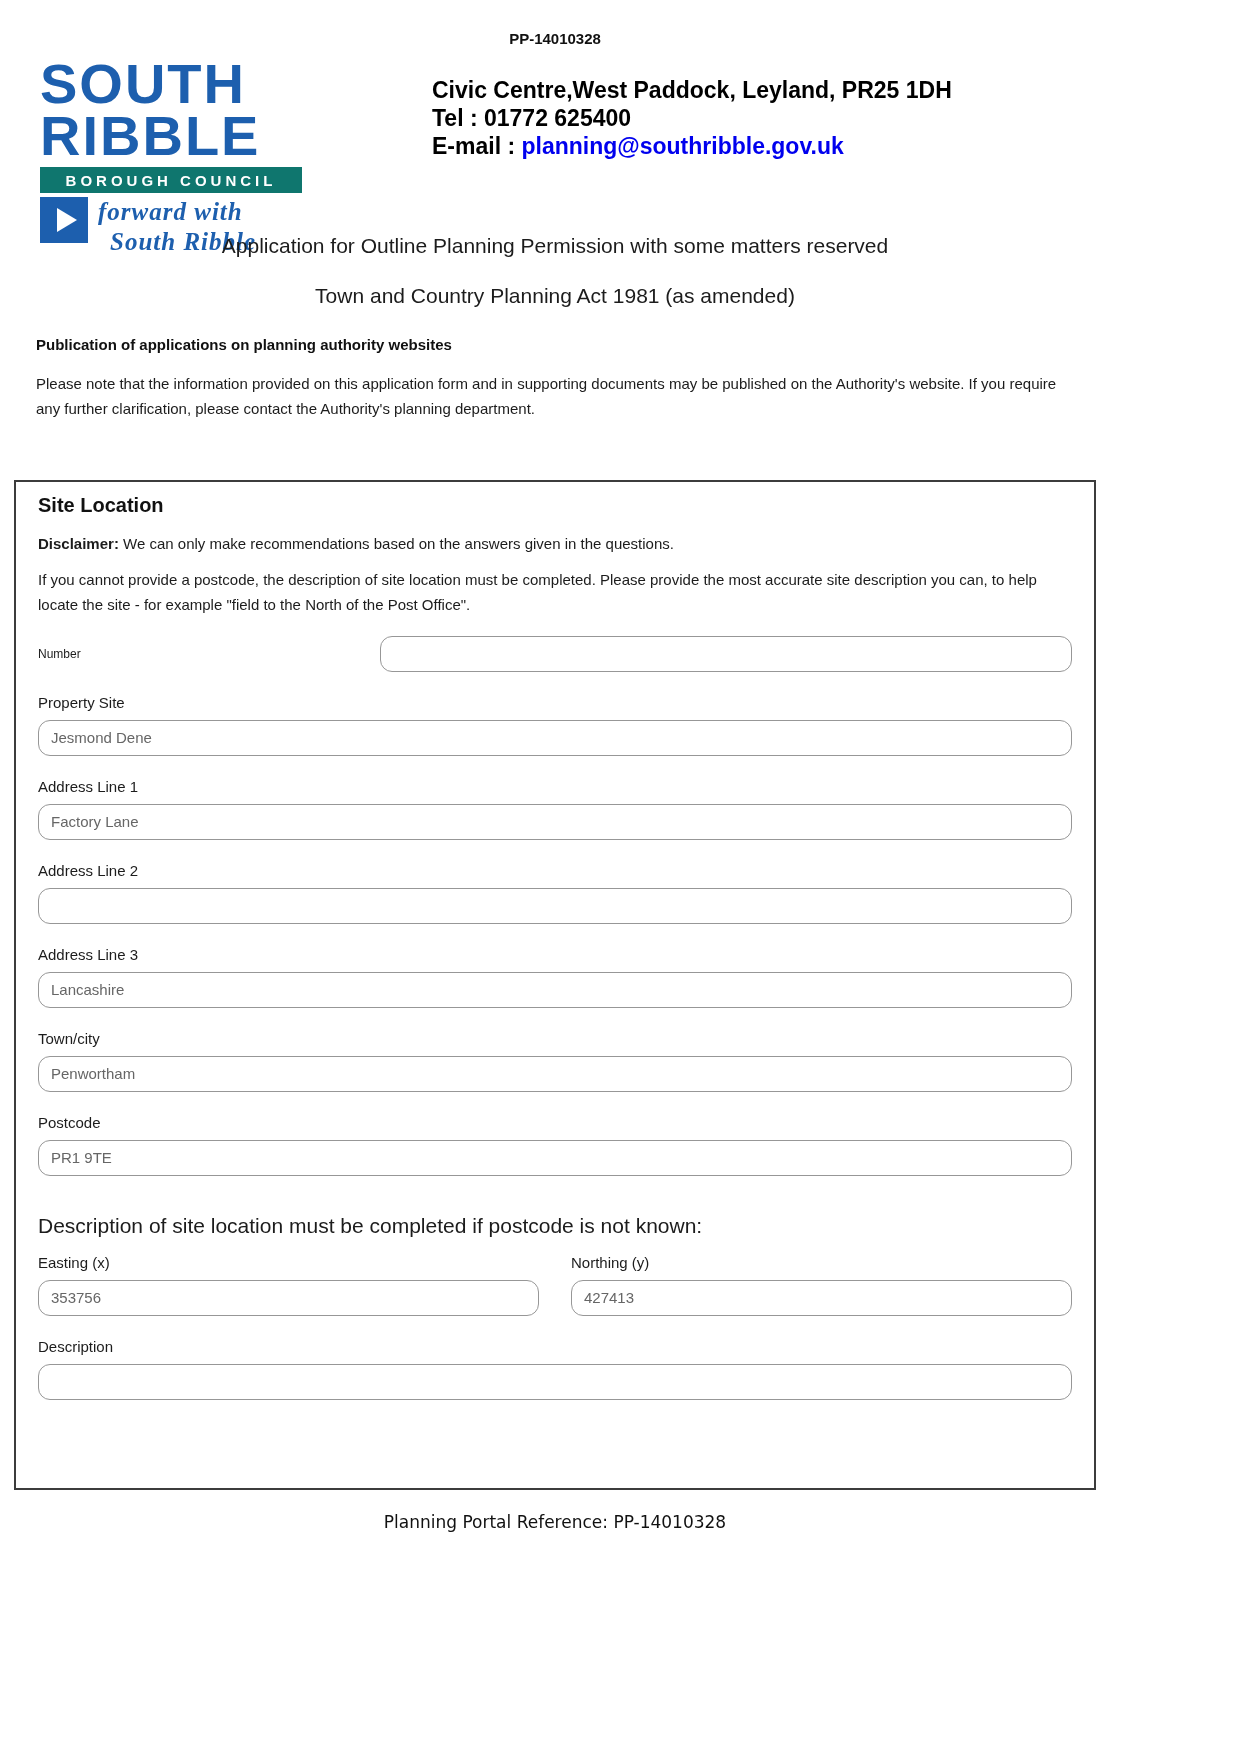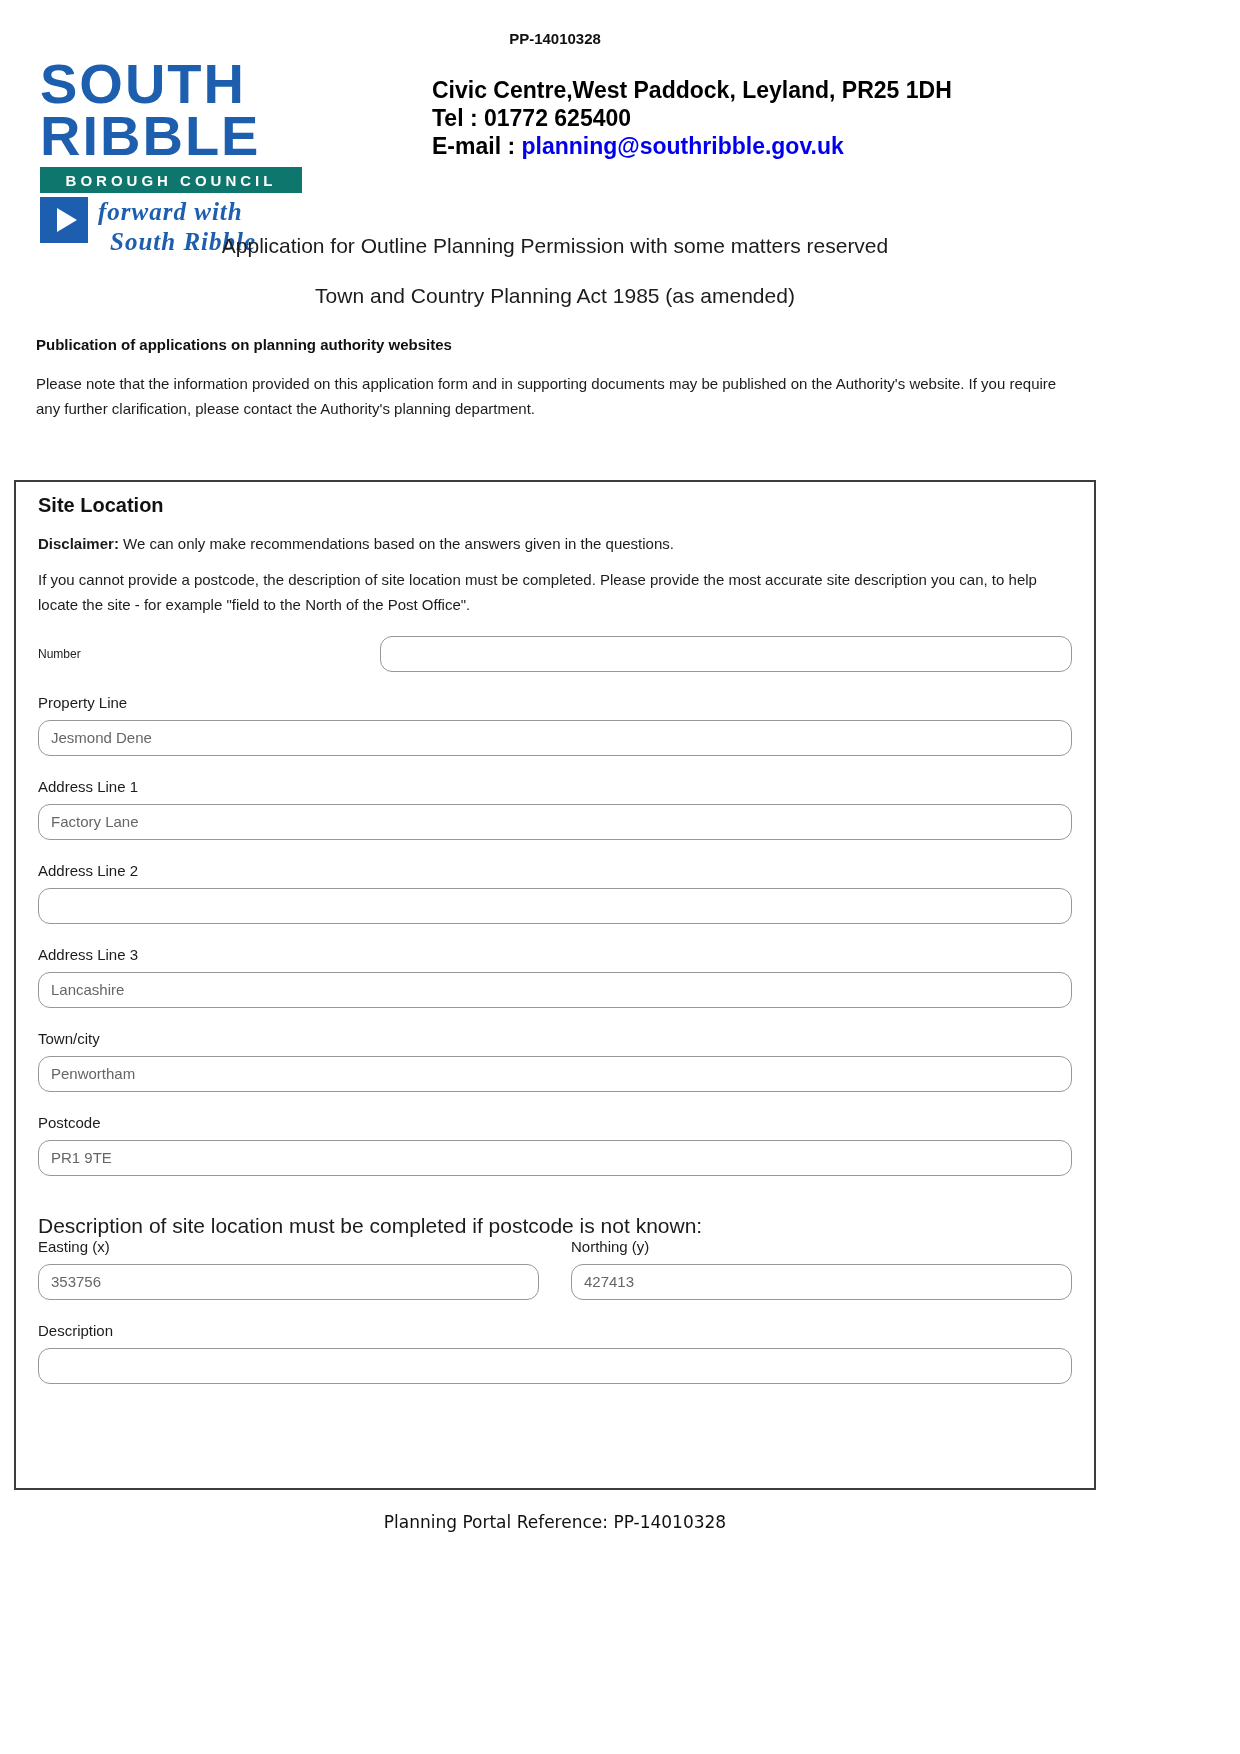--- a/index.html
+++ b/index.html
@@ -52,21 +52,21 @@
   .inline-row { display:flex; align-items:center; margin-top:18px; }
   .inline-row .flabel { width:342px; flex:none; font-size:12px; color:#1c1c1c; }
   .inline-row input { flex:1; }
 
   .flabel-block { margin:22px 0 9px; font-size:15px; color:#1c1c1c; }
   input.tbox { height:36px; border:1px solid #979797; border-radius:12px; background:#fff;
                font-family:"Liberation Sans", sans-serif; font-size:15px; color:#666;
                padding:0 12px; box-sizing:border-box; width:100%; outline:none; }
 
   .desc-heading { margin-top:38px; font-size:21px; color:#1c1c1c; }
-  .coords { display:flex; gap:32px; }
+  .coords { display:flex; gap:32px; margin-top:16px; }
   .coords .col { flex:1; }
   .coords .flabel-block { margin:0 0 9px; }
 
   .footer { position:absolute; top:1512px; left:14px; width:1082px; text-align:center;
             font-size:17px; color:#111; font-family:"DejaVu Sans", sans-serif; }
 </style>
 </head>
 <body>
 
 <div class="page">
@@ -90,40 +90,40 @@
 
   <div class="contact">
     <div class="contact-line contact-address">Civic Centre,West Paddock, Leyland, PR25 1DH</div>
     <div class="contact-line">Tel : 01772 625400</div>
     <div class="contact-line">
       <span>E-mail : </span><a href="#" class="email-link">planning@southribble.gov.uk</a>
     </div>
   </div>
 
   <div class="app-title">Application for Outline Planning Permission with some matters reserved</div>
-  <div class="act-title">Town and Country Planning Act 1985 (as amended)</div>
+  <div class="act-title">Town and Country Planning Act 1981 (as amended)</div>
   <div class="pub-heading">Publication of applications on planning authority websites</div>
   <div class="pub-body">Please note that the information provided on this application form and in supporting documents may be published on the Authority's website. If you require any further clarification, please contact the Authority's planning department.</div>
 
   <div class="site-box">
     <div class="section-title">Site Location</div>
 
     <div class="disclaimer">
       <b>Disclaimer:</b><span> We can only make recommendations based on the answers given in the questions.</span>
     </div>
 
     <div class="note">If you cannot provide a postcode, the description of site location must be completed. Please provide the most accurate site description you can, to help locate the site - for example "field to the North of the Post Office".</div>
 
     <div class="inline-row">
       <div class="flabel">Number</div>
       <input type="text" class="tbox" value="" style="">
     </div>
 
 
-    <div class="flabel-block">Property Line</div>
+    <div class="flabel-block">Property Site</div>
     <input type="text" class="tbox" value="Jesmond Dene" style="">
 
     <div class="flabel-block">Address Line 1</div>
     <input type="text" class="tbox" value="Factory Lane" style="">
 
     <div class="flabel-block">Address Line 2</div>
     <input type="text" class="tbox" value="" style="">
 
     <div class="flabel-block">Address Line 3</div>
     <input type="text" class="tbox" value="Lancashire" style="">

